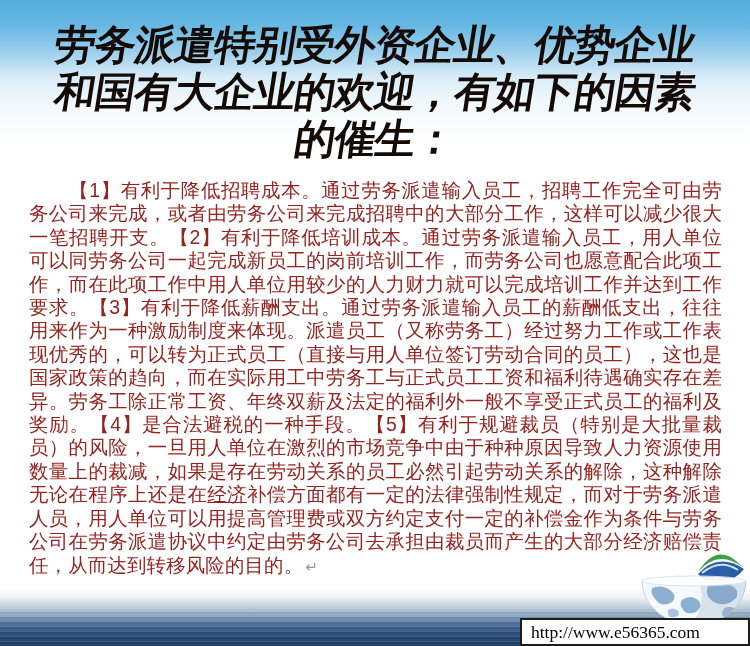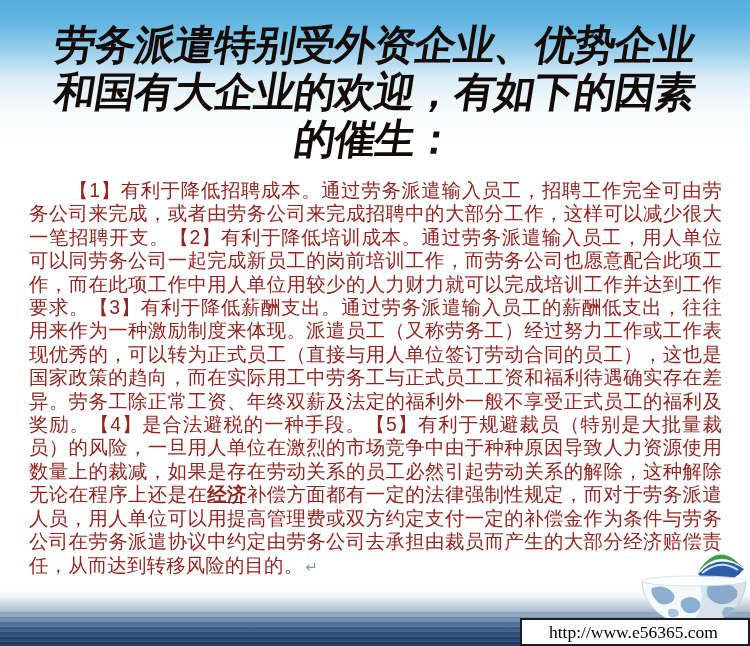--- a/index.html
+++ b/index.html
@@ -27,21 +27,21 @@
 
   
   .body-block{
     position:absolute; top:179px; left:29px; width:693px;
     color:#932420;
     font-size:19.4px;
     line-height:23.4px;
     text-align:justify;
     letter-spacing:0.2px;
   }
-  .body-block .u{ text-decoration:underline;font-weight:bold; }
+  .body-block .u{ text-decoration:underline; }
   .return-mark{
     color:#8a9aa8;
     font-size:15px;
     text-decoration:none;
     padding-left:2px;
   }
 
   
   .ocean{
     position:absolute; left:0; bottom:0; width:750px; height:58px;
@@ -62,21 +62,21 @@
     position:absolute; right:0px; bottom:16px; width:112px; height:82px;
   }
 
   
   .url-box{
     position:absolute; left:520px; top:618px; width:230px; height:28px;
     box-sizing:border-box;
     background:#ffffff;
     border:2px solid #1c1c1c;
     display:flex; align-items:center;
-    padding-left:27px;
+    padding-left:9px;
   }
   .url-text{
     font-family:"Liberation Serif","DejaVu Serif",serif;
     font-size:17.5px;
     color:#000000;
     white-space:nowrap;
   }
 </style>
 </head>
 <body>

